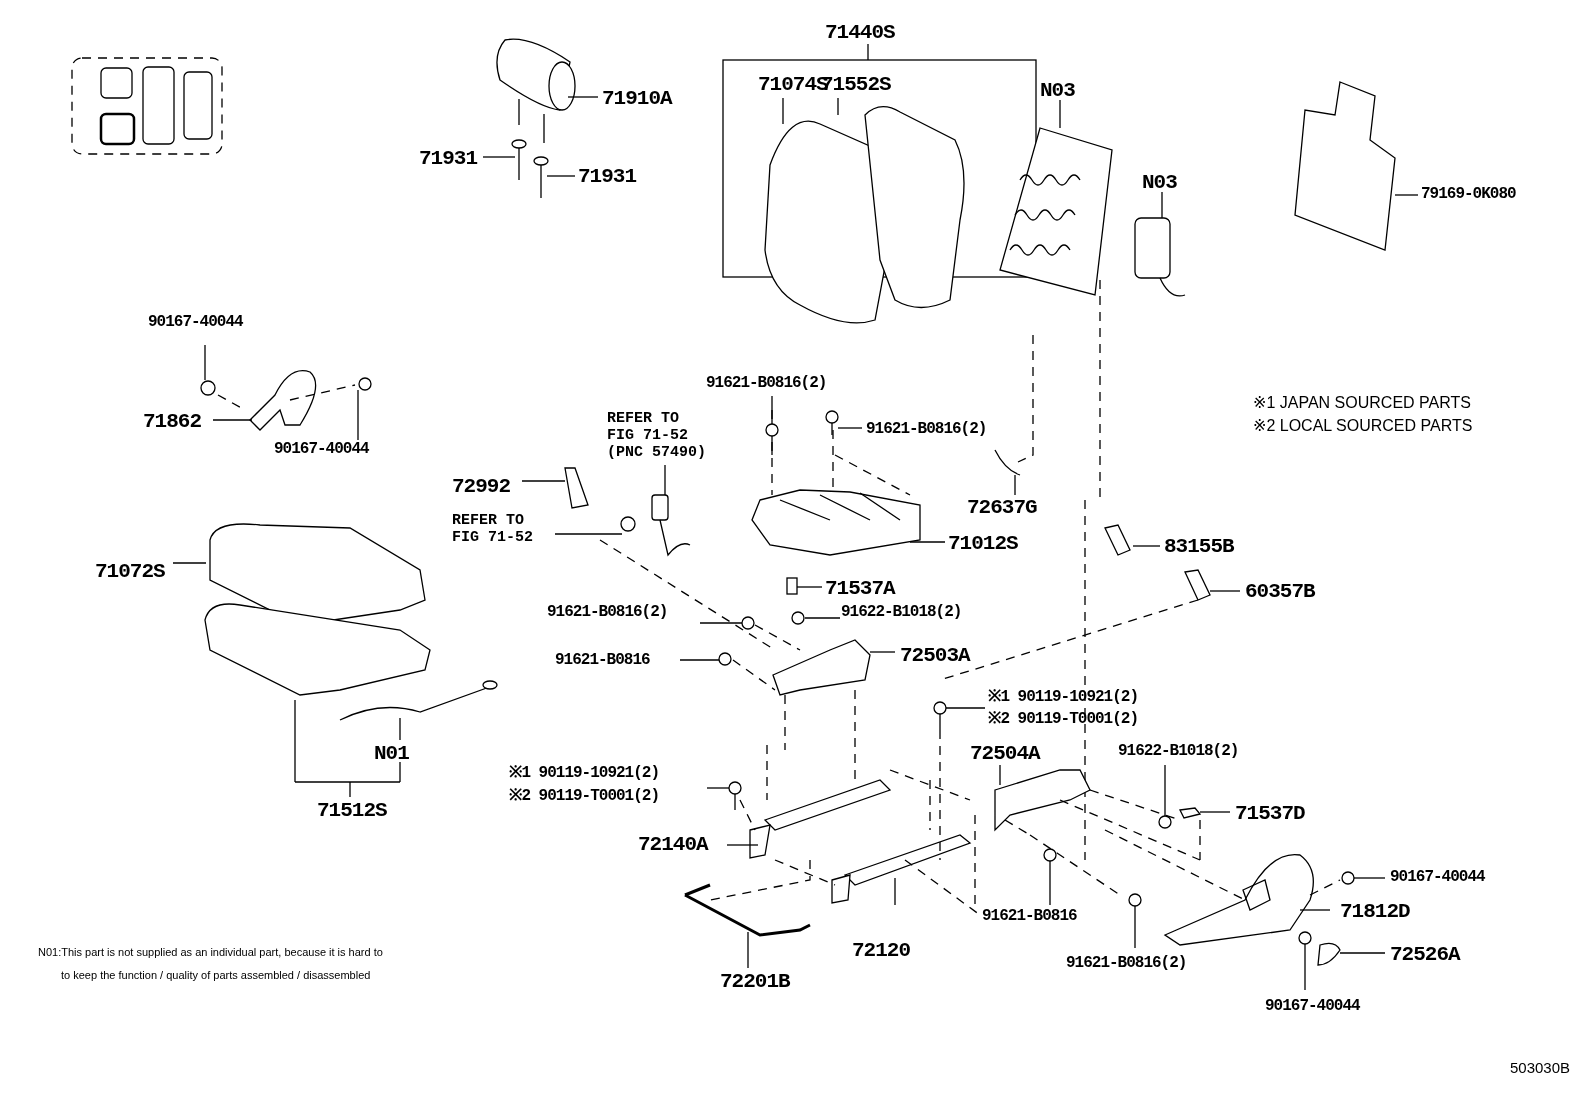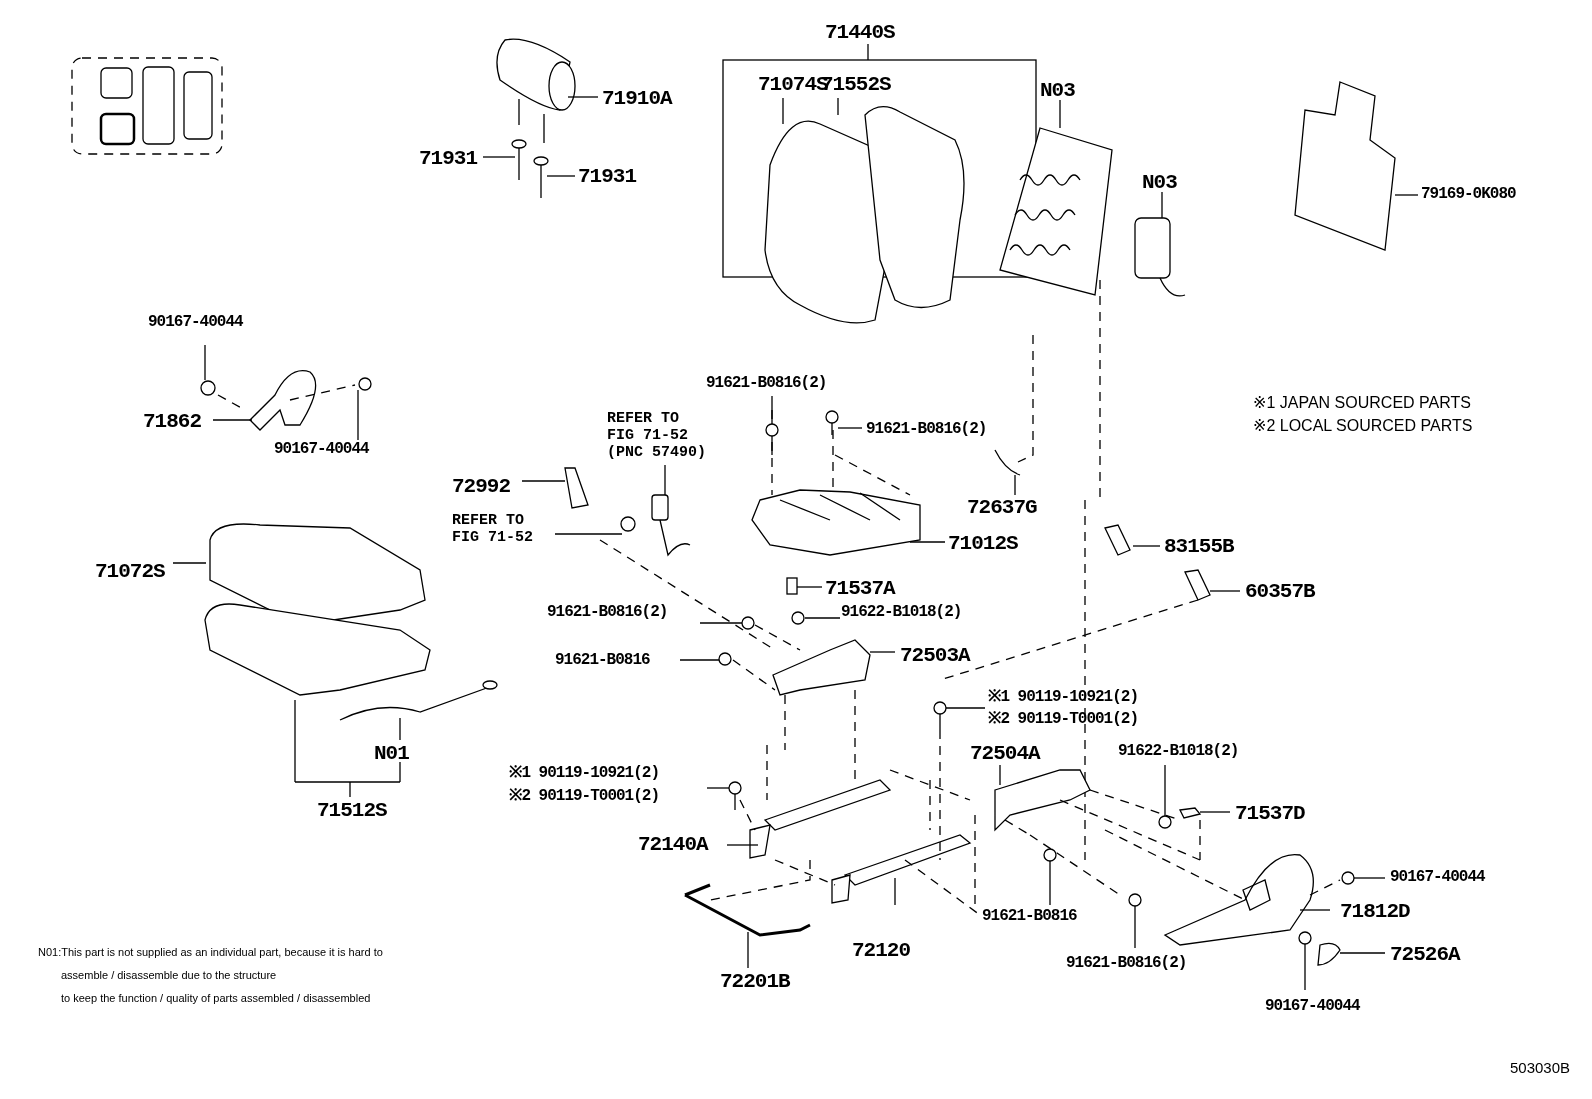--- a/index.html
+++ b/index.html
@@ -253,17 +253,16 @@
 <div class="pn" style="left:1390px;top:944px">72526A</div>
 <div class="pn sm" style="left:1265px;top:998px">90167-40044</div>
 
 <div class="legend" style="left:1253px;top:391px">
   <div><span>※1</span> <span>JAPAN SOURCED PARTS</span></div>
   <div><span>※2</span> <span>LOCAL SOURCED PARTS</span></div>
 </div>
 
 <div class="note" style="left:38px;top:941px">
   <div>N01:This part is not supplied as an individual part, because it is hard to</div>
-  <div style="padding-left:23px">assemble / disassemble due to the structure</div>
   <div style="padding-left:23px">to keep the function / quality of parts assembled / disassembled</div>
 </div>
 
 <div class="figid" style="left:1510px;top:1059px">503030B</div>
 
 </body></html>

